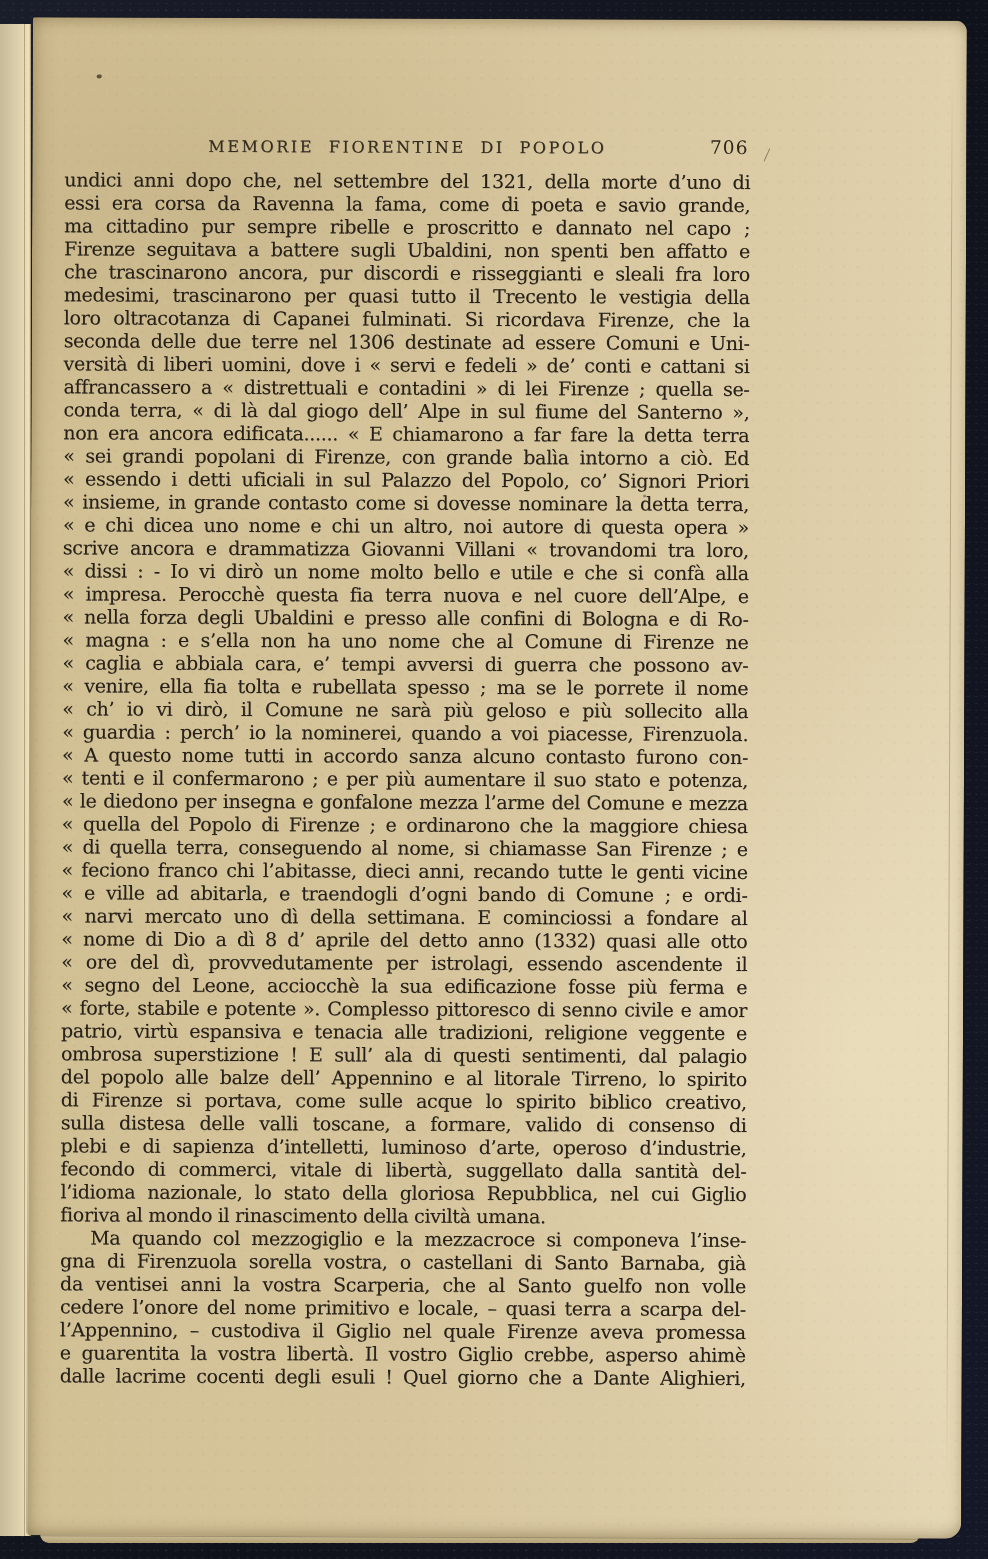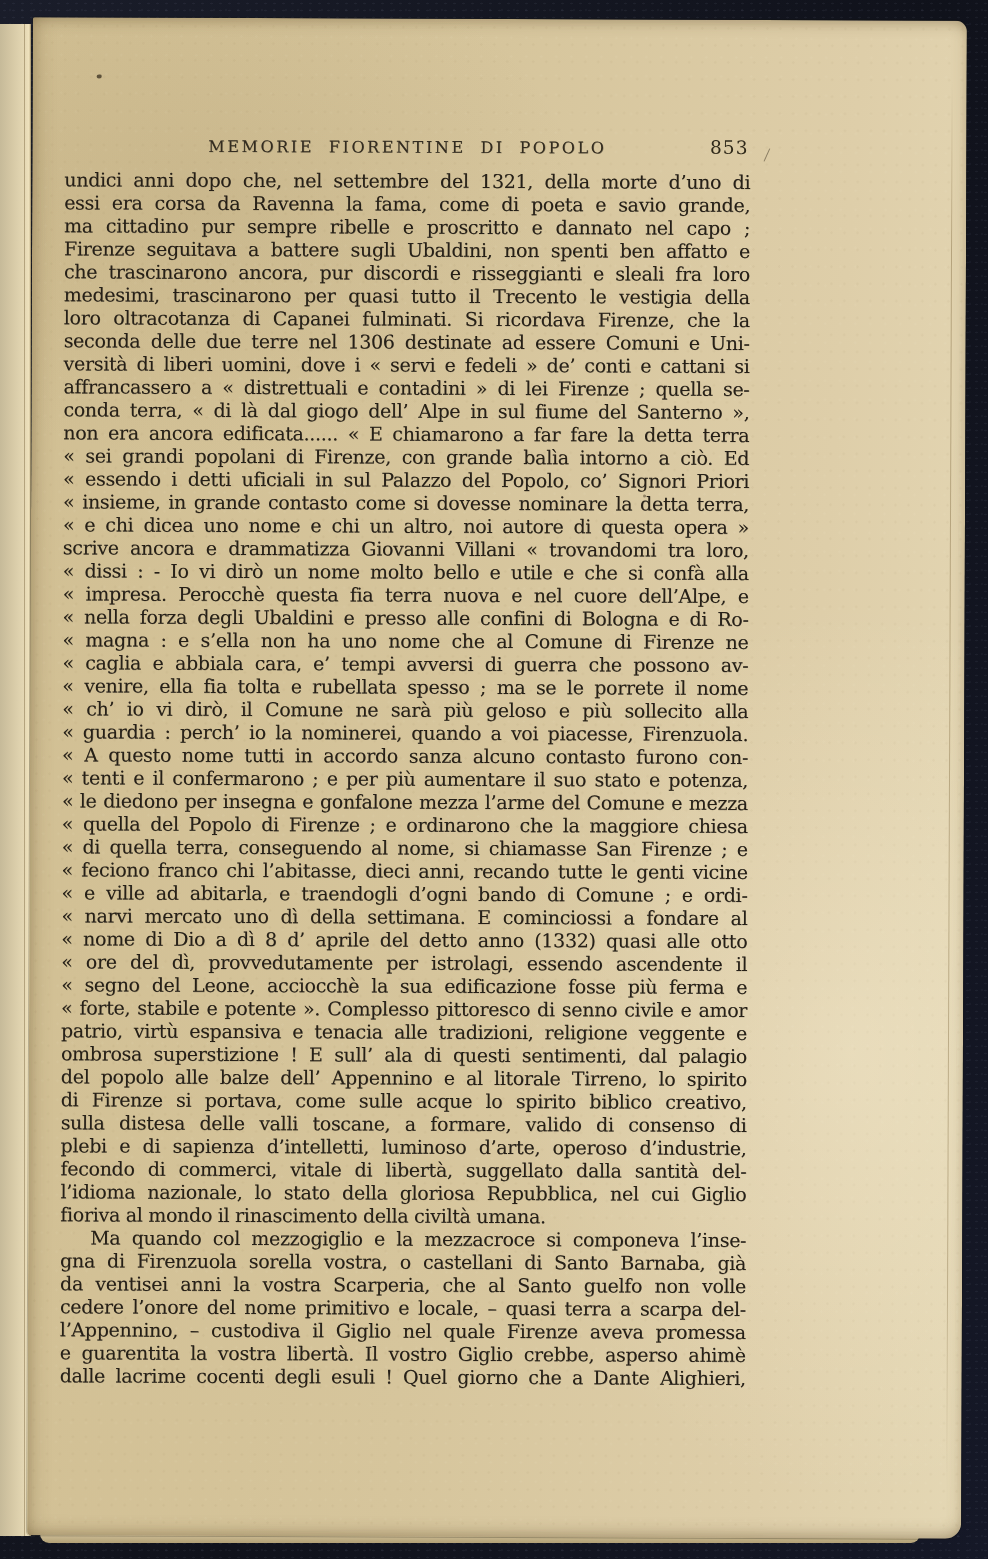--- a/index.html
+++ b/index.html
@@ -139,21 +139,21 @@
 
 <div class="under-strip">
   <div class="fold-line"></div>
 </div>
 <div class="under-bottom"></div>
 
 <div class="page">
 
   <div class="header-row">
     <div class="running-title">MEMORIE FIORENTINE DI POPOLO</div>
-    <div class="page-number">853</div>
+    <div class="page-number">706</div>
   </div>
 
   <div class="body-text">
       <div class="line">undici anni dopo che, nel settembre del 1321, della morte d’uno di</div>
       <div class="line">essi era corsa da Ravenna la fama, come di poeta e savio grande,</div>
       <div class="line">ma cittadino pur sempre ribelle e proscritto e dannato nel capo ;</div>
       <div class="line">Firenze seguitava a battere sugli Ubaldini, non spenti ben affatto e</div>
       <div class="line">che trascinarono ancora, pur discordi e risseggianti e sleali fra loro</div>
       <div class="line">medesimi, trascinarono per quasi tutto il Trecento le vestigia della</div>
       <div class="line">loro oltracotanza di Capanei fulminati. Si ricordava Firenze, che la</div>

